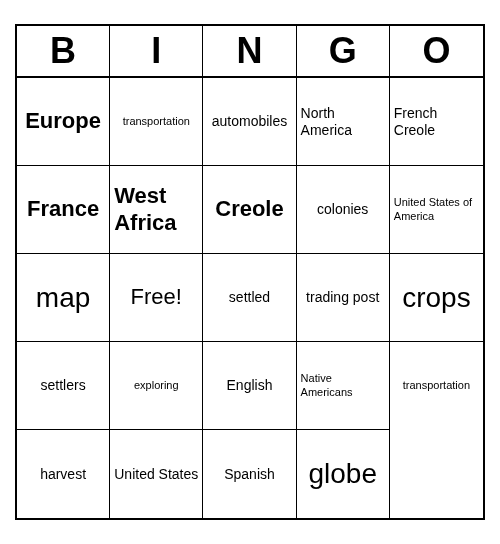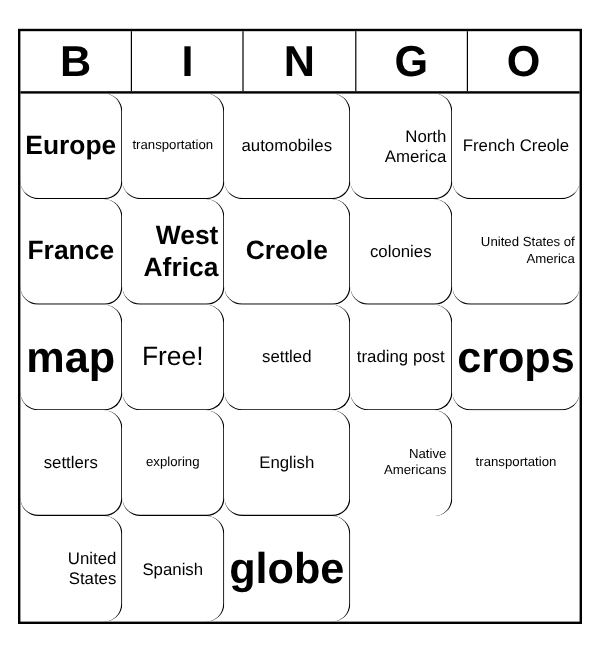--- a/index.html
+++ b/index.html
@@ -46,43 +46,42 @@
       grid-template-columns: repeat(5, 1fr);
       grid-template-rows: repeat(5, 88px);
     }
 
     .bingo-cell {
       border-right: 1px solid #000;
       border-bottom: 1px solid #000;
       display: flex;
       justify-content: center;
       align-items: center;
-      text-align: right;
+      text-align: left;
       padding: 4px;
       font-size: 14px;
       line-height: 1.2;
-      border-radius: 15px;
     }
 
     .bingo-cell:nth-child(5n) {
       border-right: none;
     }
 
     .bingo-cell:nth-last-child(-n+5) {
       border-bottom: none;
     }
 
     .bingo-cell.large {
       font-size: 22px;
       font-weight: bold;
     }
 
     .bingo-cell.xlarge {
-      font-size: 36px;
-      font-weight: bold;
+      font-size: 28px;
+      font-weight: normal;
     }
 
     .bingo-cell.small {
       font-size: 11px;
     }
 
     .bingo-cell.free {
       font-size: 22px;
       font-weight: normal;
     }
@@ -112,17 +111,18 @@
       <div class="bingo-cell xlarge">map</div>
       <div class="bingo-cell free">Free!</div>
       <div class="bingo-cell">settled</div>
       <div class="bingo-cell">trading post</div>
       <div class="bingo-cell xlarge">crops</div>
       <div class="bingo-cell">settlers</div>
       <div class="bingo-cell small">exploring</div>
       <div class="bingo-cell">English</div>
       <div class="bingo-cell small">Native Americans</div>
       <div class="bingo-cell small">transportation</div>
+      <div class="bingo-cell">harvest</div>
       <div class="bingo-cell">United States</div>
       <div class="bingo-cell">Spanish</div>
       <div class="bingo-cell xlarge">globe</div>
     </div>
 </div>
 
 </body></html>

